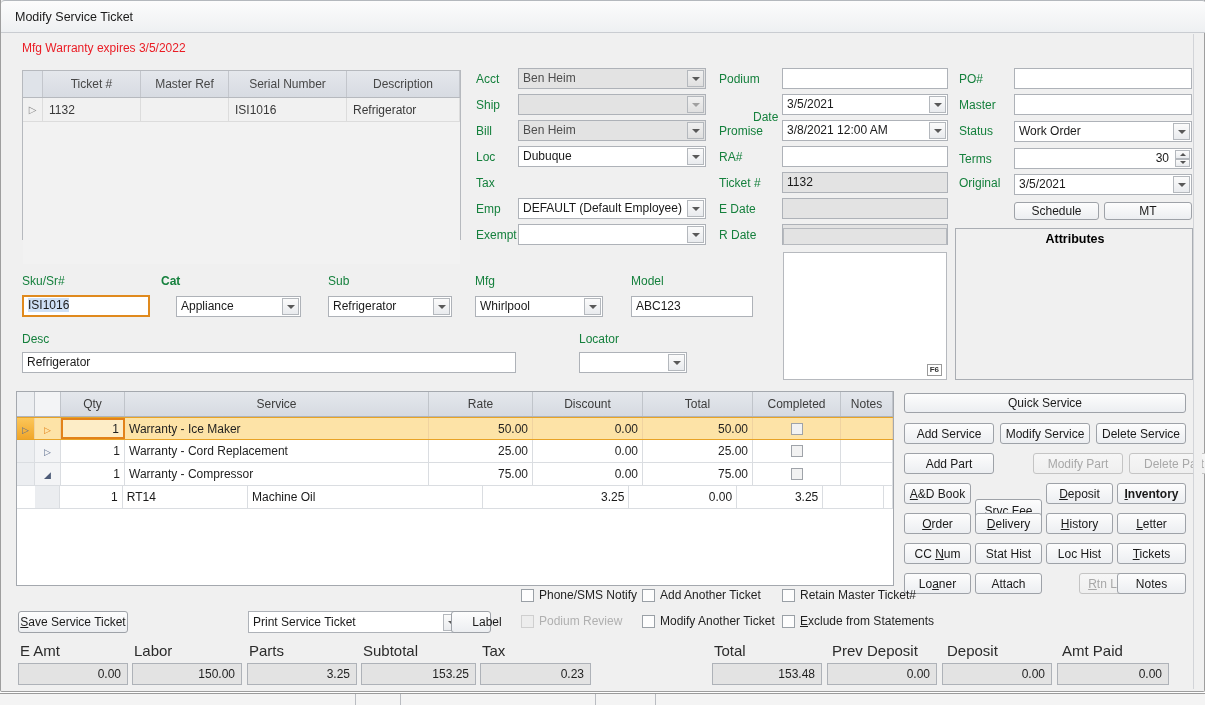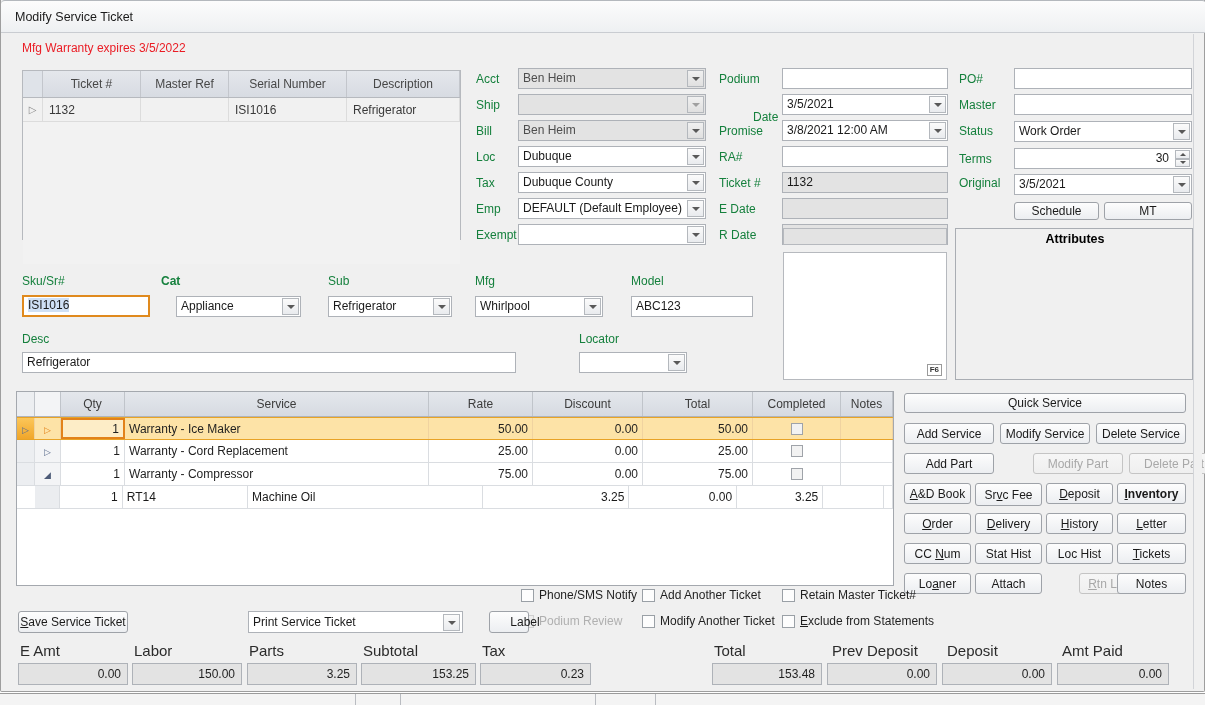--- a/index.html
+++ b/index.html
@@ -297,26 +297,20 @@
     <span class="arrow">
         <i></i>
       </span>
   </div>
   <div class="fld combo" style="left:517px;top:146px;width:188px;">
     <span>Dubuque</span>
     <span class="arrow">
         <i></i>
       </span>
   </div>
-  <div class="fld combo" style="left:517px;top:172px;width:188px;">
-    <span>Dubuque County</span>
-    <span class="arrow">
-        <i></i>
-      </span>
-  </div>
   <div class="fld combo" style="left:517px;top:198px;width:188px;">
     <span>DEFAULT (Default Employee)</span>
     <span class="arrow">
         <i></i>
       </span>
   </div>
   <div class="fld combo" style="left:517px;top:224px;width:188px;">
     <span></span>
     <span class="arrow">
         <i></i>
@@ -502,21 +496,21 @@
   <div class="btn" style="left:999px;top:423px;width:90px;height:21px;">Modify Service</div>
   <div class="btn" style="left:1095px;top:423px;width:90px;height:21px;">Delete Service</div>
 
   <div class="btn" style="left:903px;top:453px;width:90px;height:21px;">Add Part</div>
   <div class="btn dis" style="left:999px;top:453px;width:90px;height:21px;">Modify Part</div>
   <div class="btn dis" style="left:1095px;top:453px;width:90px;height:21px;">Delete Part</div>
 
   <div class="btn" style="left:903px;top:483px;width:67px;height:21px;">
       <span><u>A</u>&amp;D Book</span>
     </div>
-  <div class="btn" style="left:974px;top:483px;width:67px;height:23px;">
+  <div class="btn" style="left:974px;top:499px;width:67px;height:23px;">
       <span>Sr<u>v</u>c Fee</span>
     </div>
   <div class="btn" style="left:1045px;top:483px;width:67px;height:21px;">
       <span><u>D</u>eposit</span>
     </div>
   <div class="btn bold" style="left:1116px;top:483px;width:69px;height:21px;">
       <span><u>I</u>nventory</span>
     </div>
 
   <div class="btn" style="left:903px;top:513px;width:67px;height:21px;">
@@ -577,21 +571,21 @@
 
   <div class="btn" style="left:17px;top:611px;width:110px;height:22px;">
       <span><u>S</u>ave Service Ticket</span>
     </div>
   <div class="fld combo" style="left:247px;top:611px;width:215px;height:22px;line-height:20px;">
     <span>Print Service Ticket</span>
     <span class="arrow" style="top:2px;right:2px;height:17px;">
         <i></i>
       </span>
   </div>
-  <div class="btn" style="left:488px;top:611px;width:40px;height:22px;padding-left:32px;">Label</div>
+  <div class="btn" style="left:450px;top:611px;width:40px;height:22px;padding-left:32px;">Label</div>
 
   <div class="tot-lbl" style="left:19px;top:642px;">E Amt</div>
   <div class="tot-lbl" style="left:133px;top:642px;">Labor</div>
   <div class="tot-lbl" style="left:248px;top:642px;">Parts</div>
   <div class="tot-lbl" style="left:362px;top:642px;">Subtotal</div>
   <div class="tot-lbl" style="left:481px;top:642px;">Tax</div>
 
   <div class="tot-fld" style="left:17px;top:663px;width:110px;">0.00</div>
   <div class="tot-fld" style="left:131px;top:663px;width:110px;">150.00</div>
   <div class="tot-fld" style="left:246px;top:663px;width:110px;">3.25</div>

